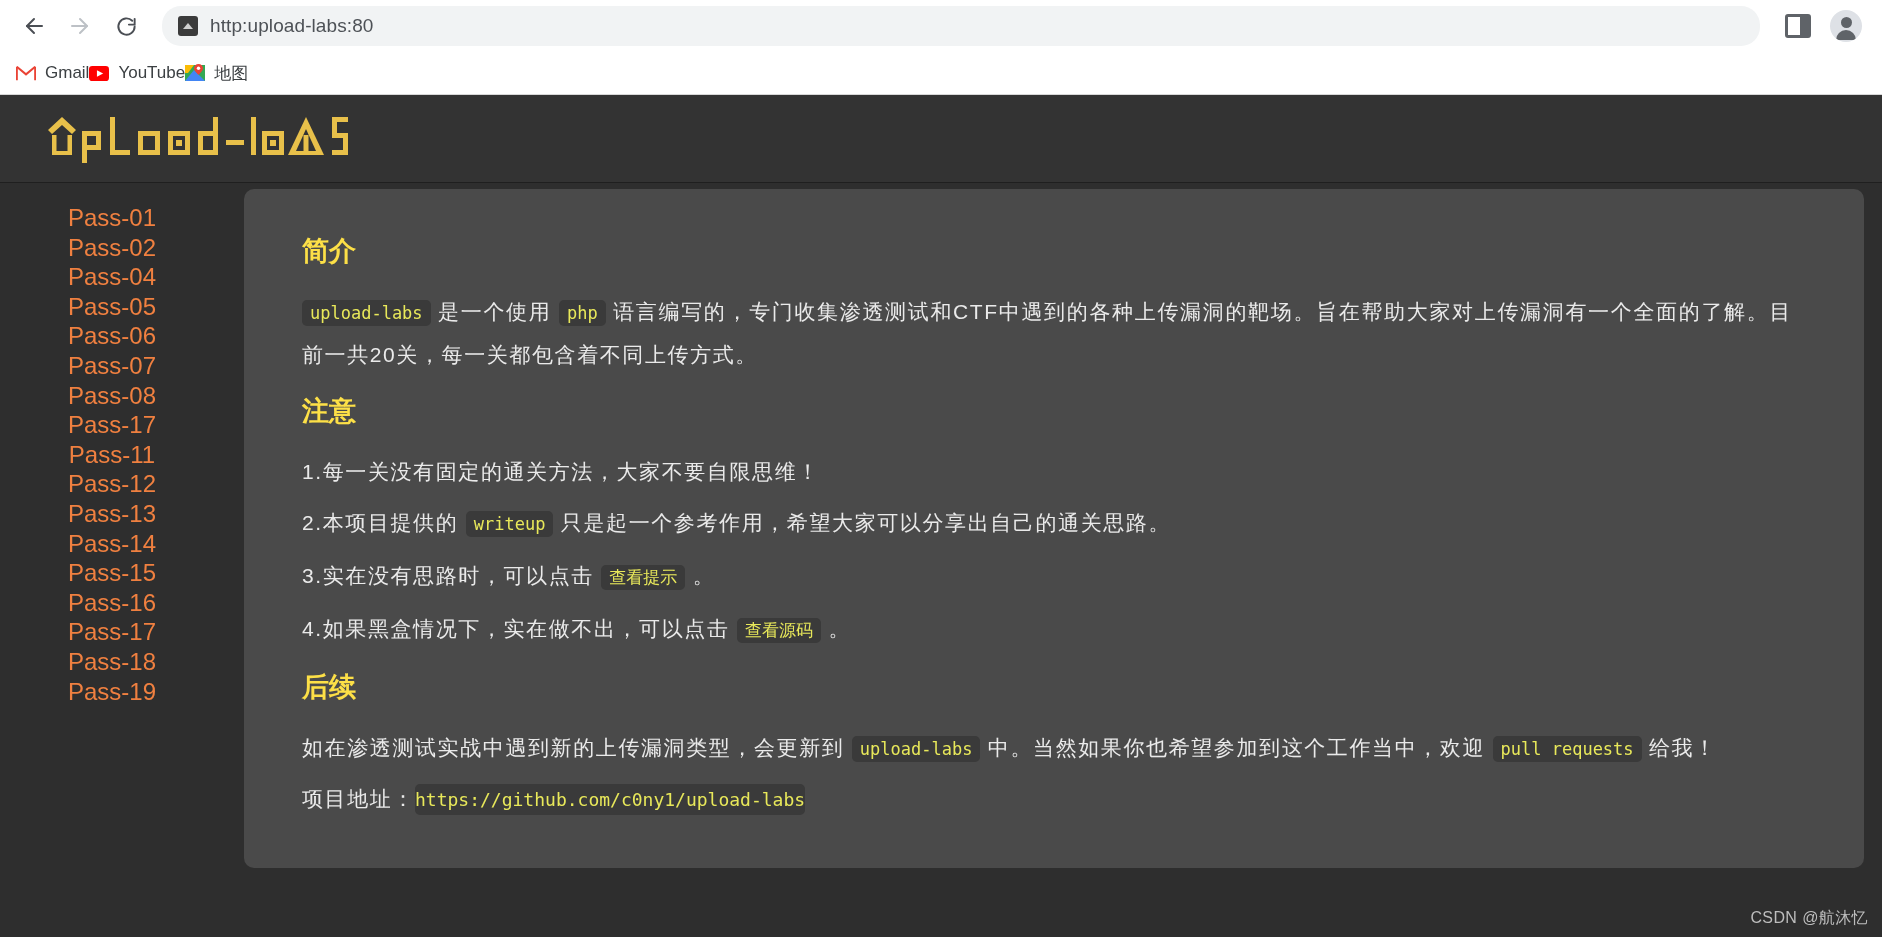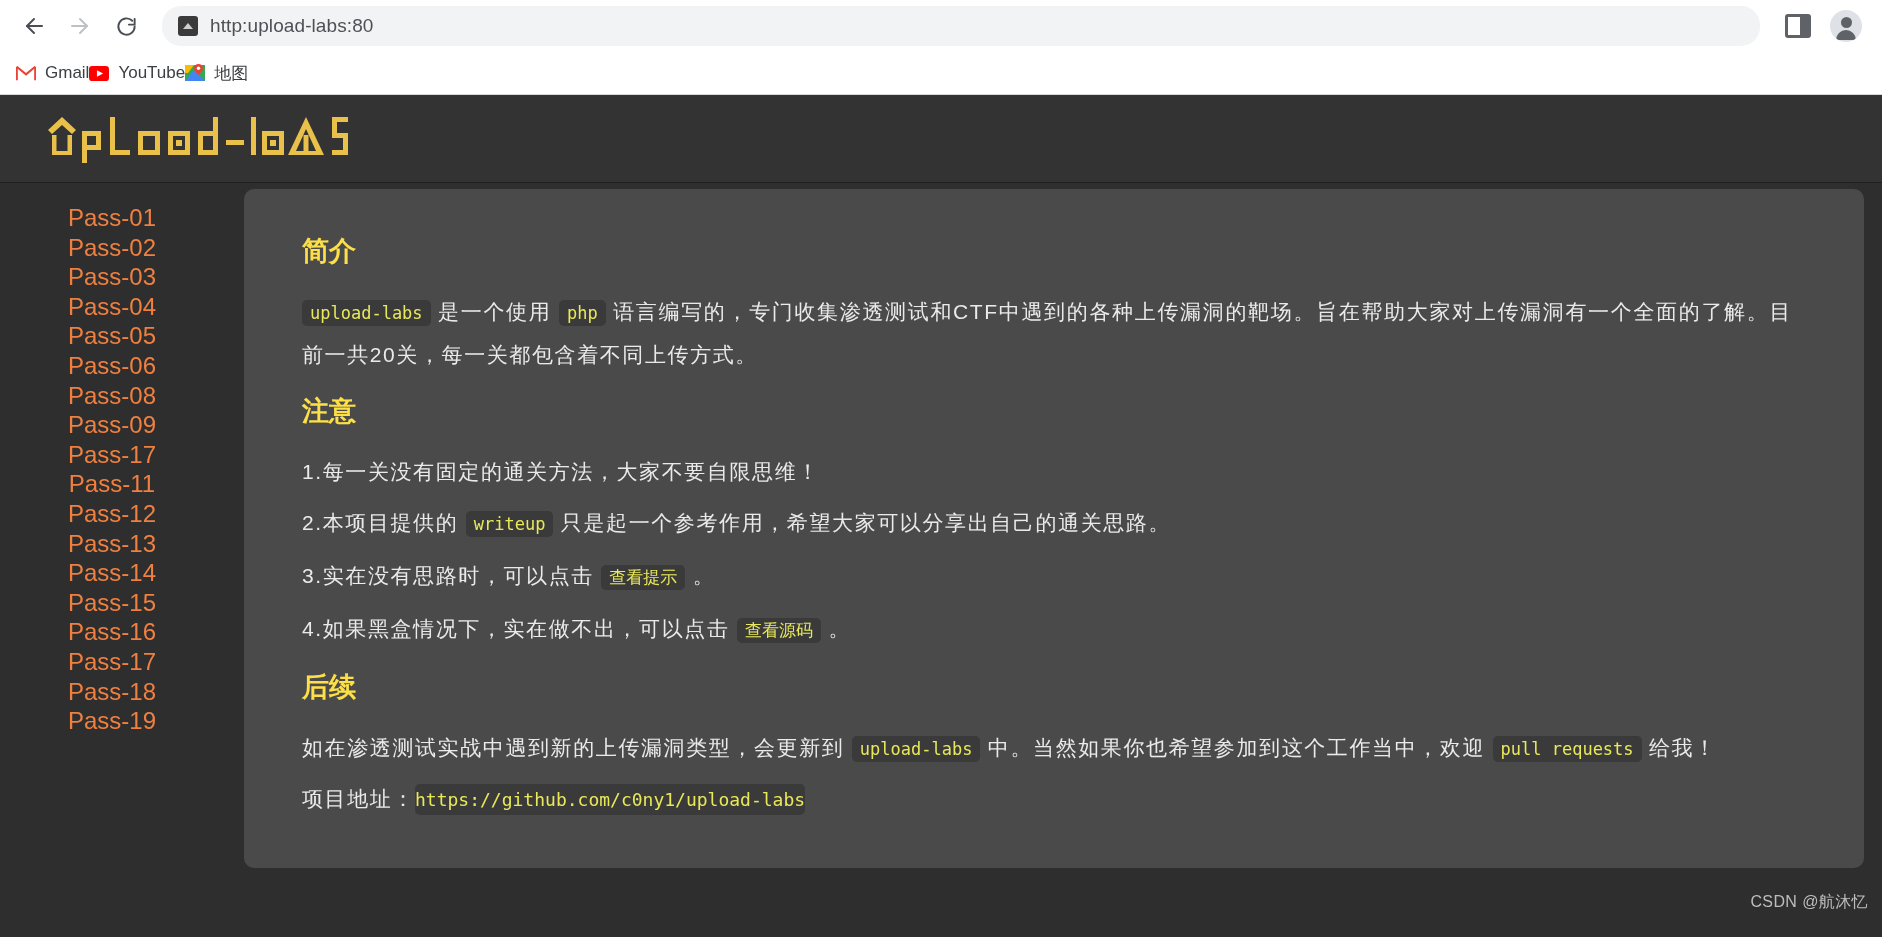--- a/index.html
+++ b/index.html
@@ -215,21 +215,21 @@
   }
   code.inline.url {
     font-size: 18px;
     padding: 5px 0;
   }
 
   
   .watermark {
     position: absolute;
     right: 14px;
-    bottom: 24px;
+    bottom: 8px;
     color: #bdbdbd;
     font-size: 16px;
     letter-spacing: 0.4px;
   }
 </style>
 </head>
 <body>
 
 <div class="browser-chrome">
 
@@ -370,26 +370,25 @@
         <rect x="284" y="35" width="16" height="5"></rect>
       </g>
     </svg>
   </div>
 
   <div class="site-body">
 
     <nav class="sidebar">
       <a href="#">Pass-01</a>
       <a href="#">Pass-02</a>
-      <a href="#">Pass-03</a>
       <a href="#">Pass-04</a>
       <a href="#">Pass-05</a>
       <a href="#">Pass-06</a>
+      <a href="#">Pass-07</a>
       <a href="#">Pass-08</a>
-      <a href="#">Pass-09</a>
       <a href="#">Pass-17</a>
       <a href="#">Pass-11</a>
       <a href="#">Pass-12</a>
       <a href="#">Pass-13</a>
       <a href="#">Pass-14</a>
       <a href="#">Pass-15</a>
       <a href="#">Pass-16</a>
       <a href="#">Pass-17</a>
       <a href="#">Pass-18</a>
       <a href="#">Pass-19</a>

